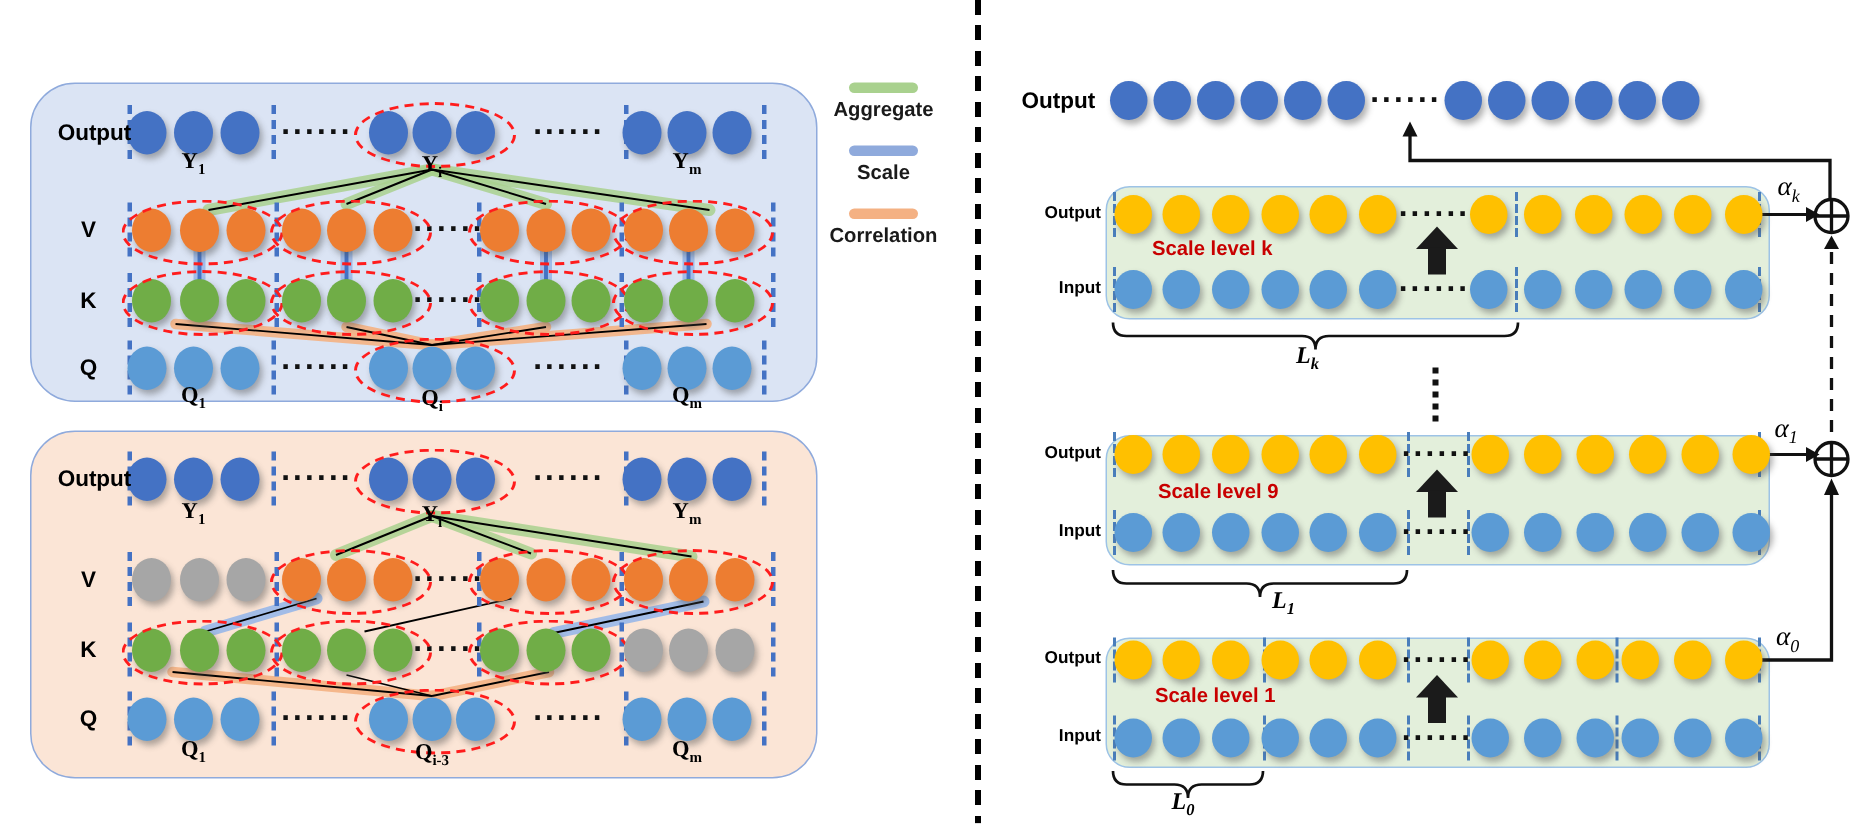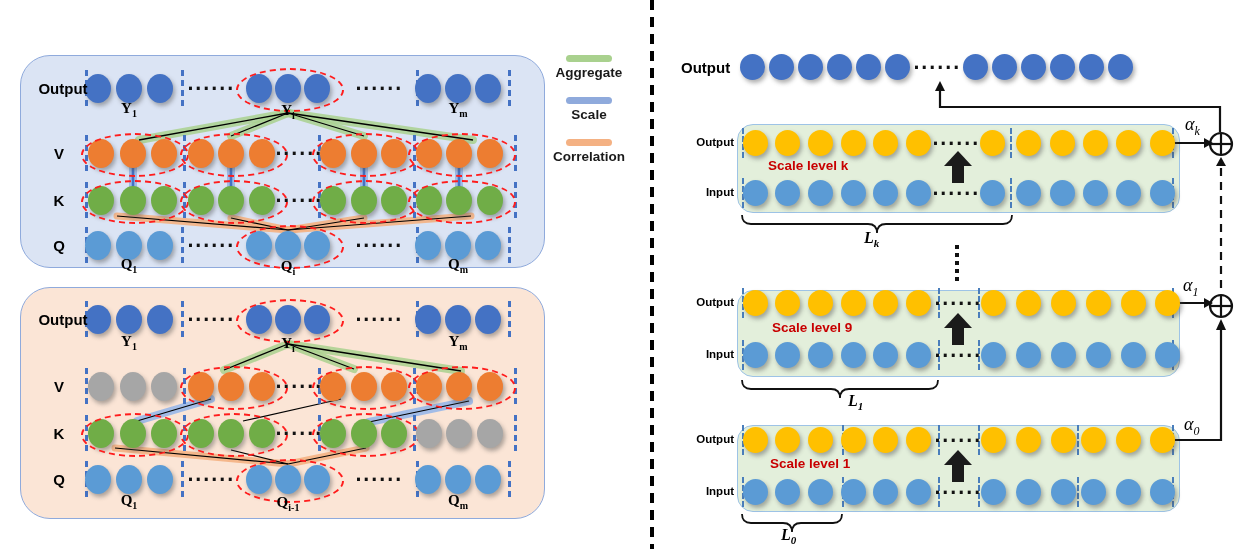--- a/index.html
+++ b/index.html
@@ -282,21 +282,21 @@
         <div class="dot" style="left: 454px; top: 176.5px; width: 26px; height: 29px; background: rgb(91, 155, 213);"></div>
       </div>
     <div class="rowlabel" style="left:6px;top:23px;width:72px">Output</div>
     <div class="rowlabel" style="left:18px;top:90px;width:40px">V</div>
     <div class="rowlabel" style="left:18px;top:137px;width:40px">K</div>
     <div class="rowlabel" style="left:18px;top:183px;width:40px">Q</div>
     <div class="glabel" style="left:78px;top:45px"><span>Y</span><sub>1</sub></div>
     <div class="glabel" style="left:237px;top:47px"><span>Y</span><sub>i</sub></div>
     <div class="glabel" style="left:407px;top:45px"><span>Y</span><sub>m</sub></div>
     <div class="glabel" style="left:78px;top:204px"><span>Q</span><sub>1</sub></div>
-    <div class="glabel" style="left:237px;top:206px"><span>Q</span><sub>i-1</sub></div>
+    <div class="glabel" style="left:237px;top:206px"><span>Q</span><sub>i-3</sub></div>
     <div class="glabel" style="left:407px;top:204px"><span>Q</span><sub>m</sub></div>
   </div>
 
   <div id="legend">
       <div class="legend-swatch" style="left: 566px; top: 55px; background: rgb(169, 209, 142);"></div>
       <div class="legend-label" style="left: 543px; top: 65px;">Aggregate</div>
       <div class="legend-swatch" style="left: 566px; top: 97px; background: rgb(143, 170, 220);"></div>
       <div class="legend-label" style="left: 543px; top: 107px;">Scale</div>
       <div class="legend-swatch" style="left: 566px; top: 139px; background: rgb(244, 177, 131);"></div>
       <div class="legend-label" style="left: 543px; top: 149px;">Correlation</div>

